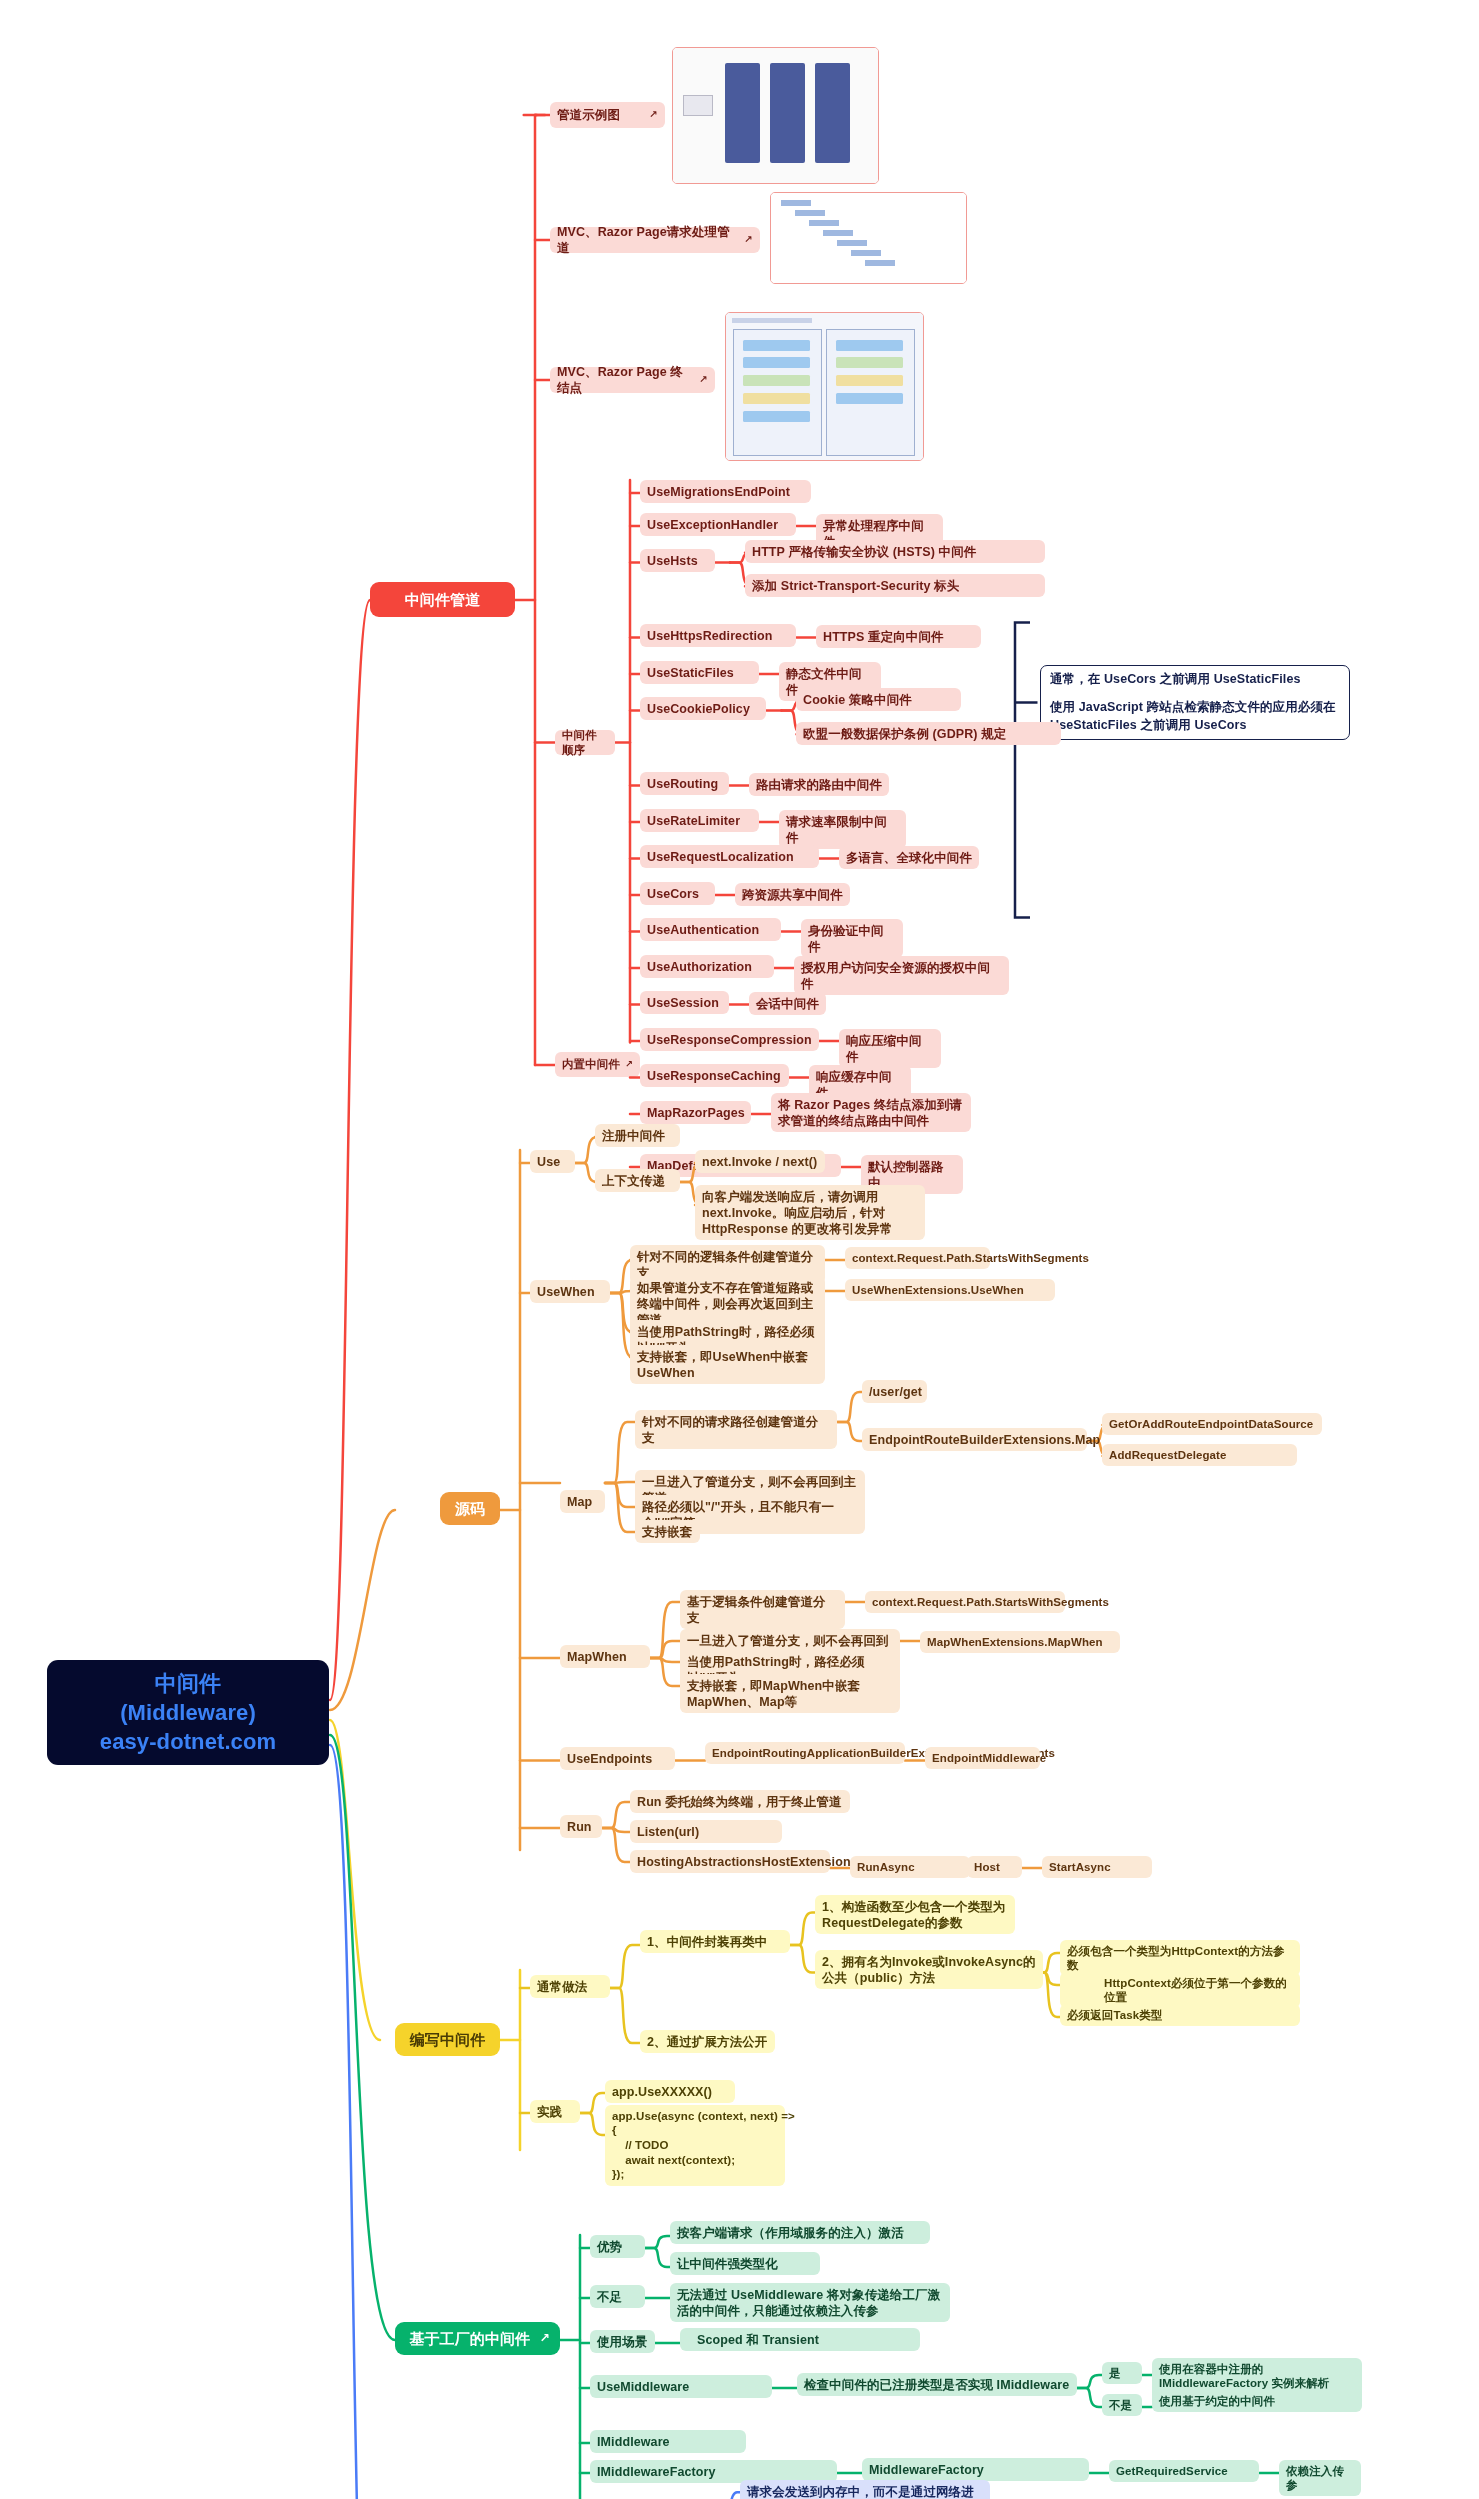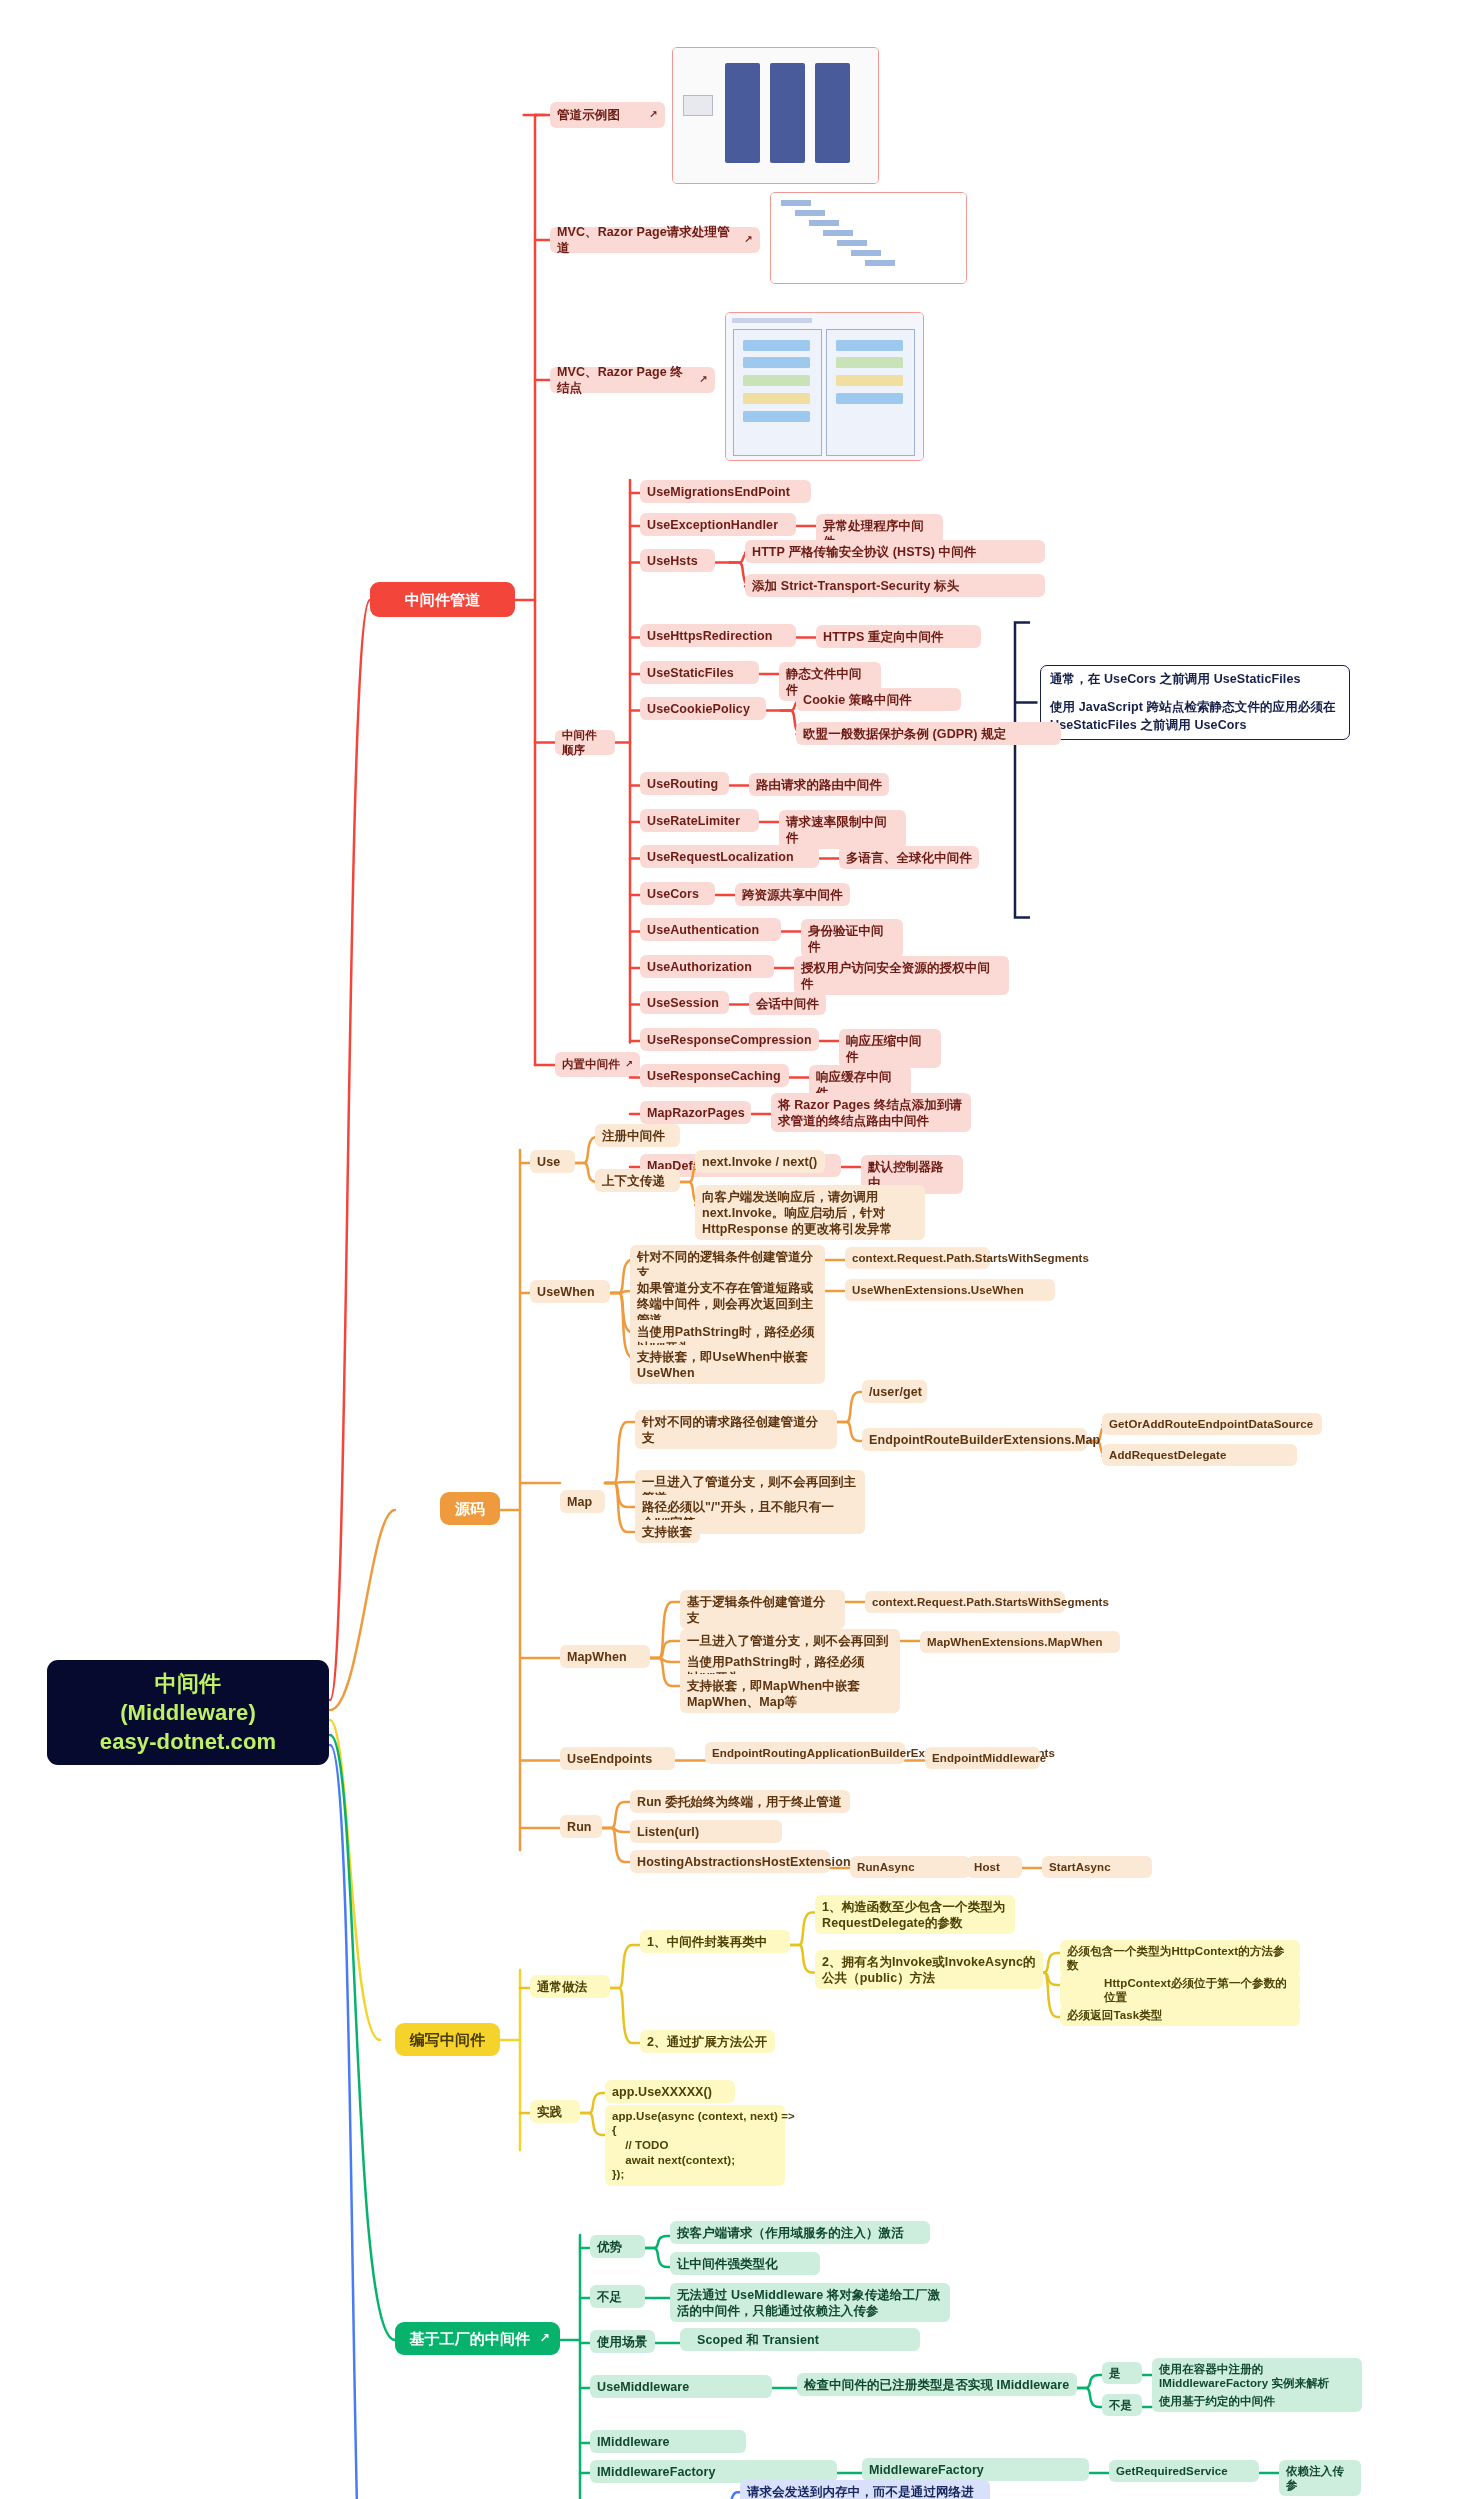--- a/index.html
+++ b/index.html
@@ -4,21 +4,21 @@
 <style>
   html,body{margin:0;padding:0;background:#fff;}
   body{font-family:"Liberation Sans","DejaVu Sans",sans-serif;}
   #stage{position:relative;width:1480px;height:3033px;background:#fff;overflow:hidden;}
   svg.links{position:absolute;left:0;top:0;width:1480px;height:3033px;pointer-events:none;}
   .node{position:absolute;box-sizing:border-box;border-radius:7px;display:flex;align-items:center;
         line-height:1.28;font-weight:bold;letter-spacing:0.1px;}
   .node span.t{display:block;width:100%;}
 
   
-  .root{background:#050a2e;color:#bef264;border-radius:11px;justify-content:center;text-align:center;
+  .root{background:#050a2e;color:#3b82f6;border-radius:11px;justify-content:center;text-align:center;
         font-size:22px;line-height:1.32;padding:9px 13px;}
 
   
   .b1{color:#fff;border-radius:9px;padding:5px 10px;font-size:15px;justify-content:center;text-align:center;}
   .b1.red{background:#f4453b;}
   .b1.orange{background:#ef9a3d;}
   .b1.yellow{background:#f5d32b;color:#4a3c05;}
   .b1.green{background:#06b26c;color:#fff;}
 
   

